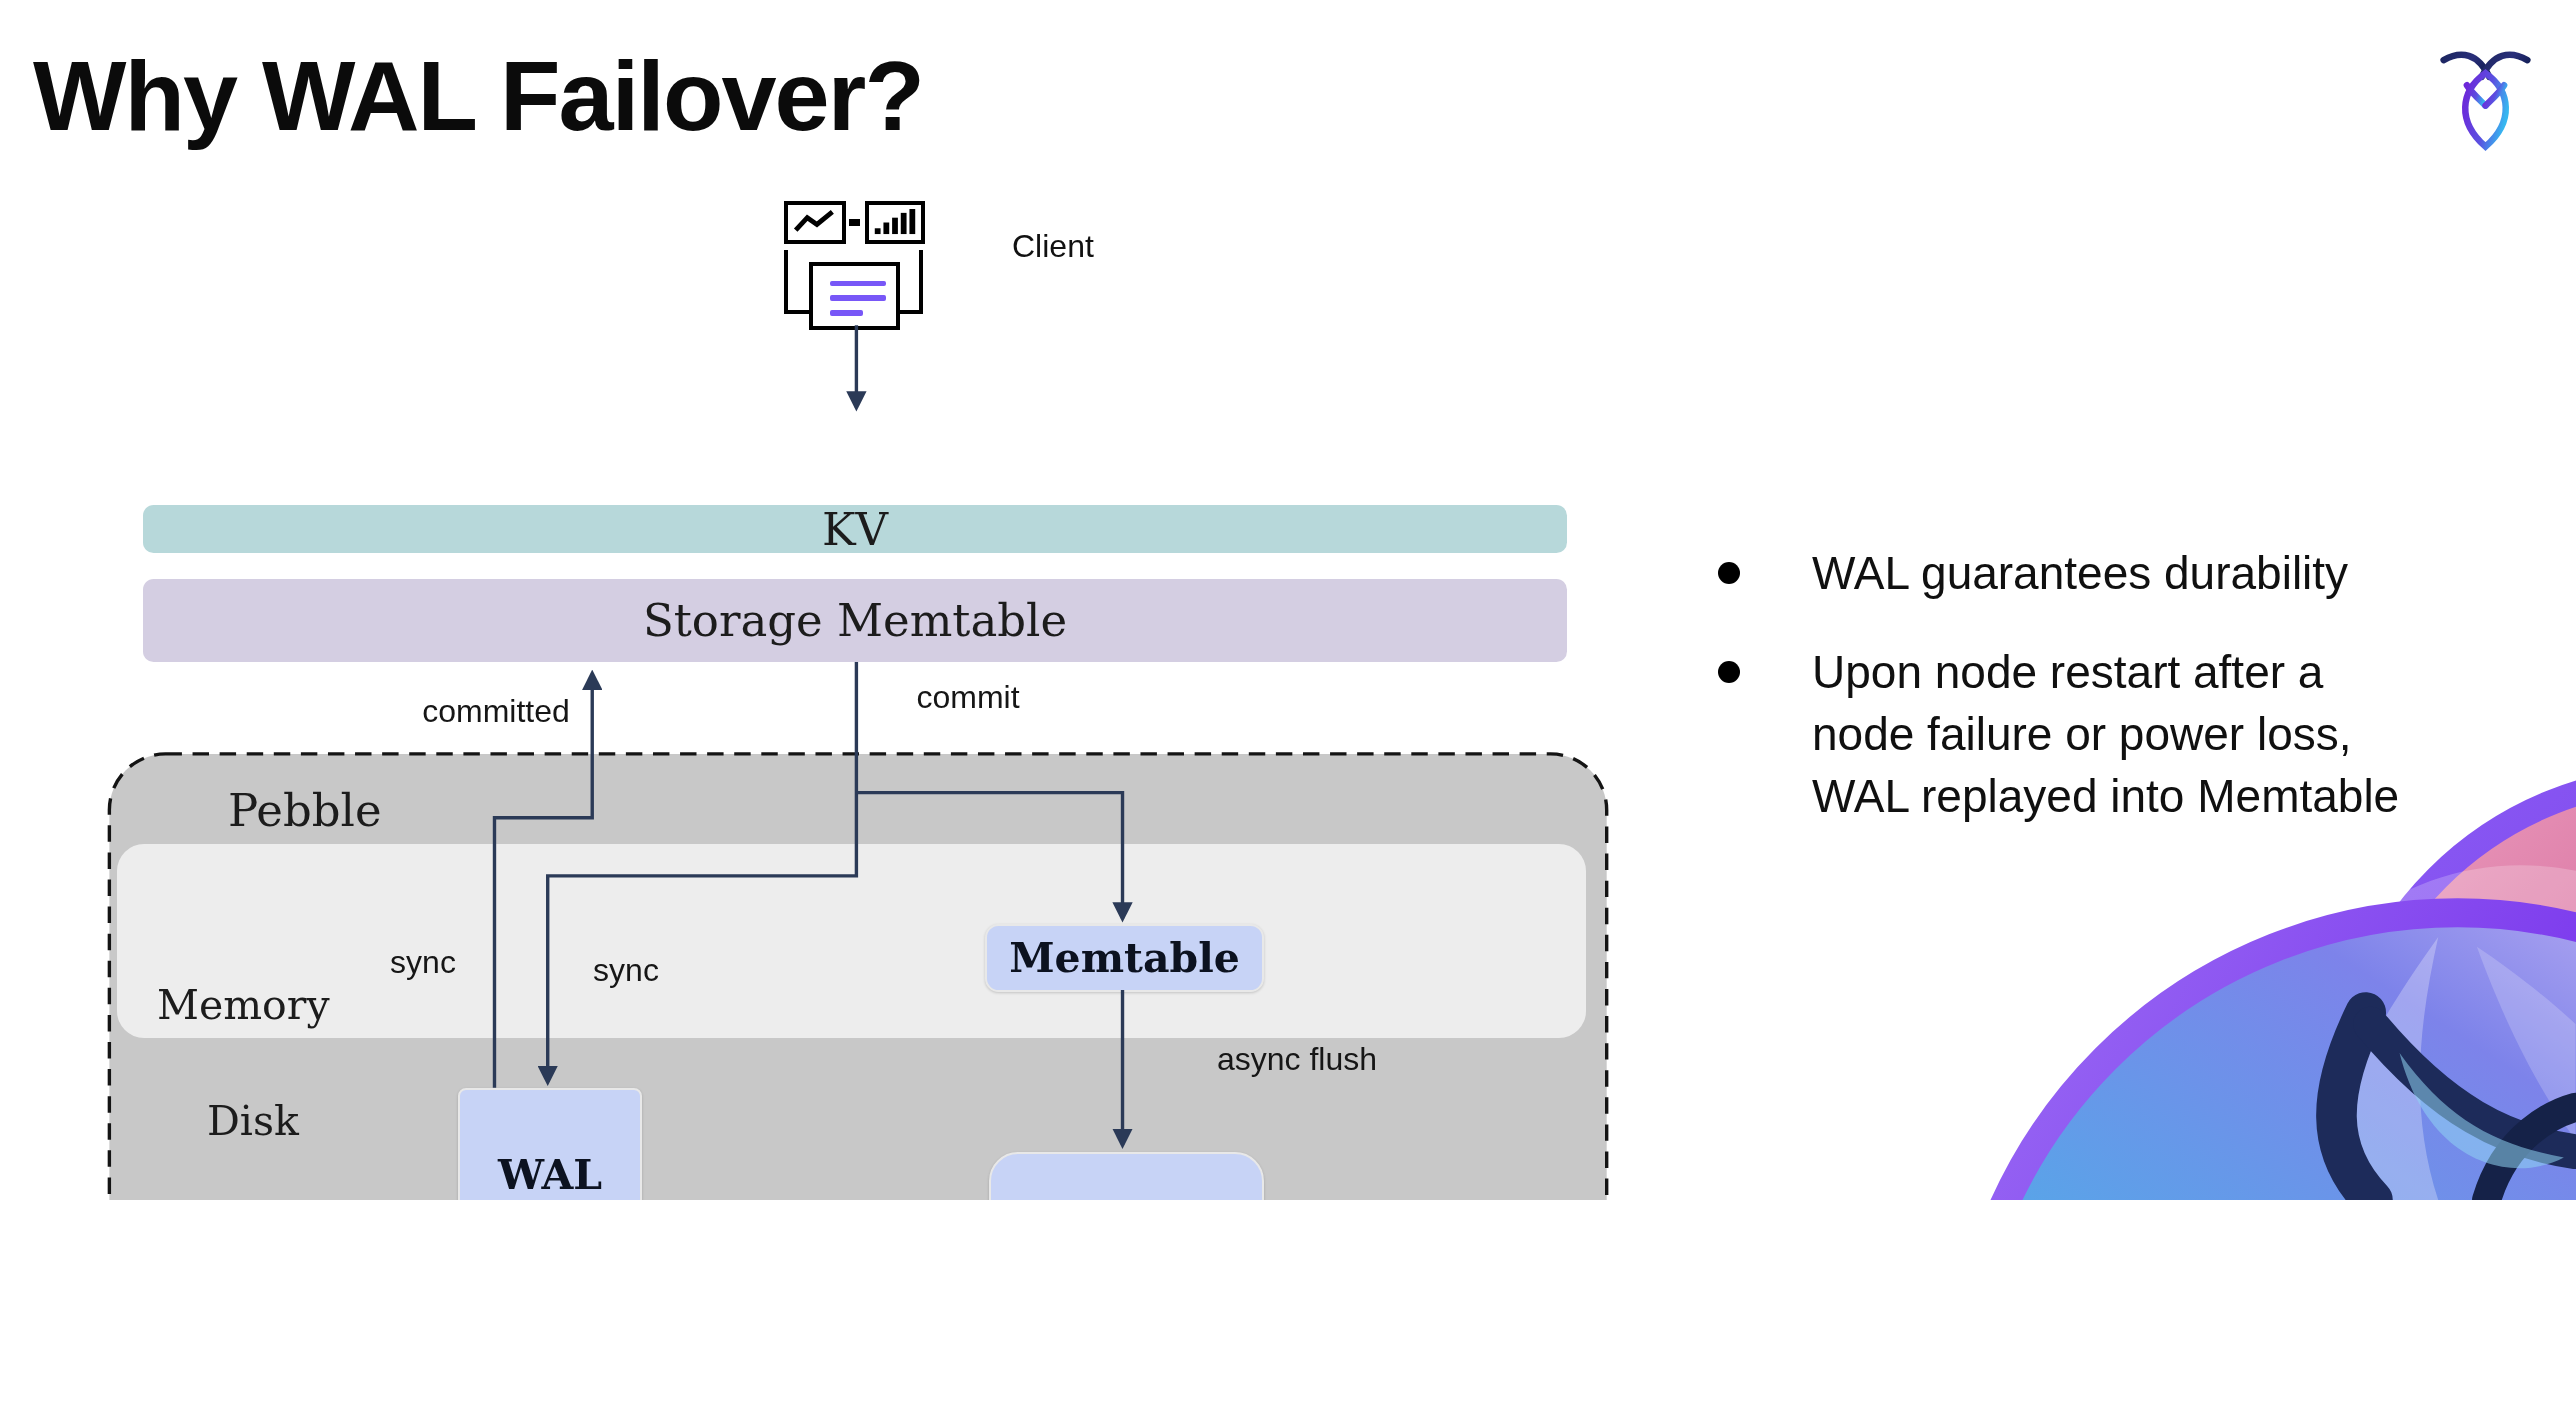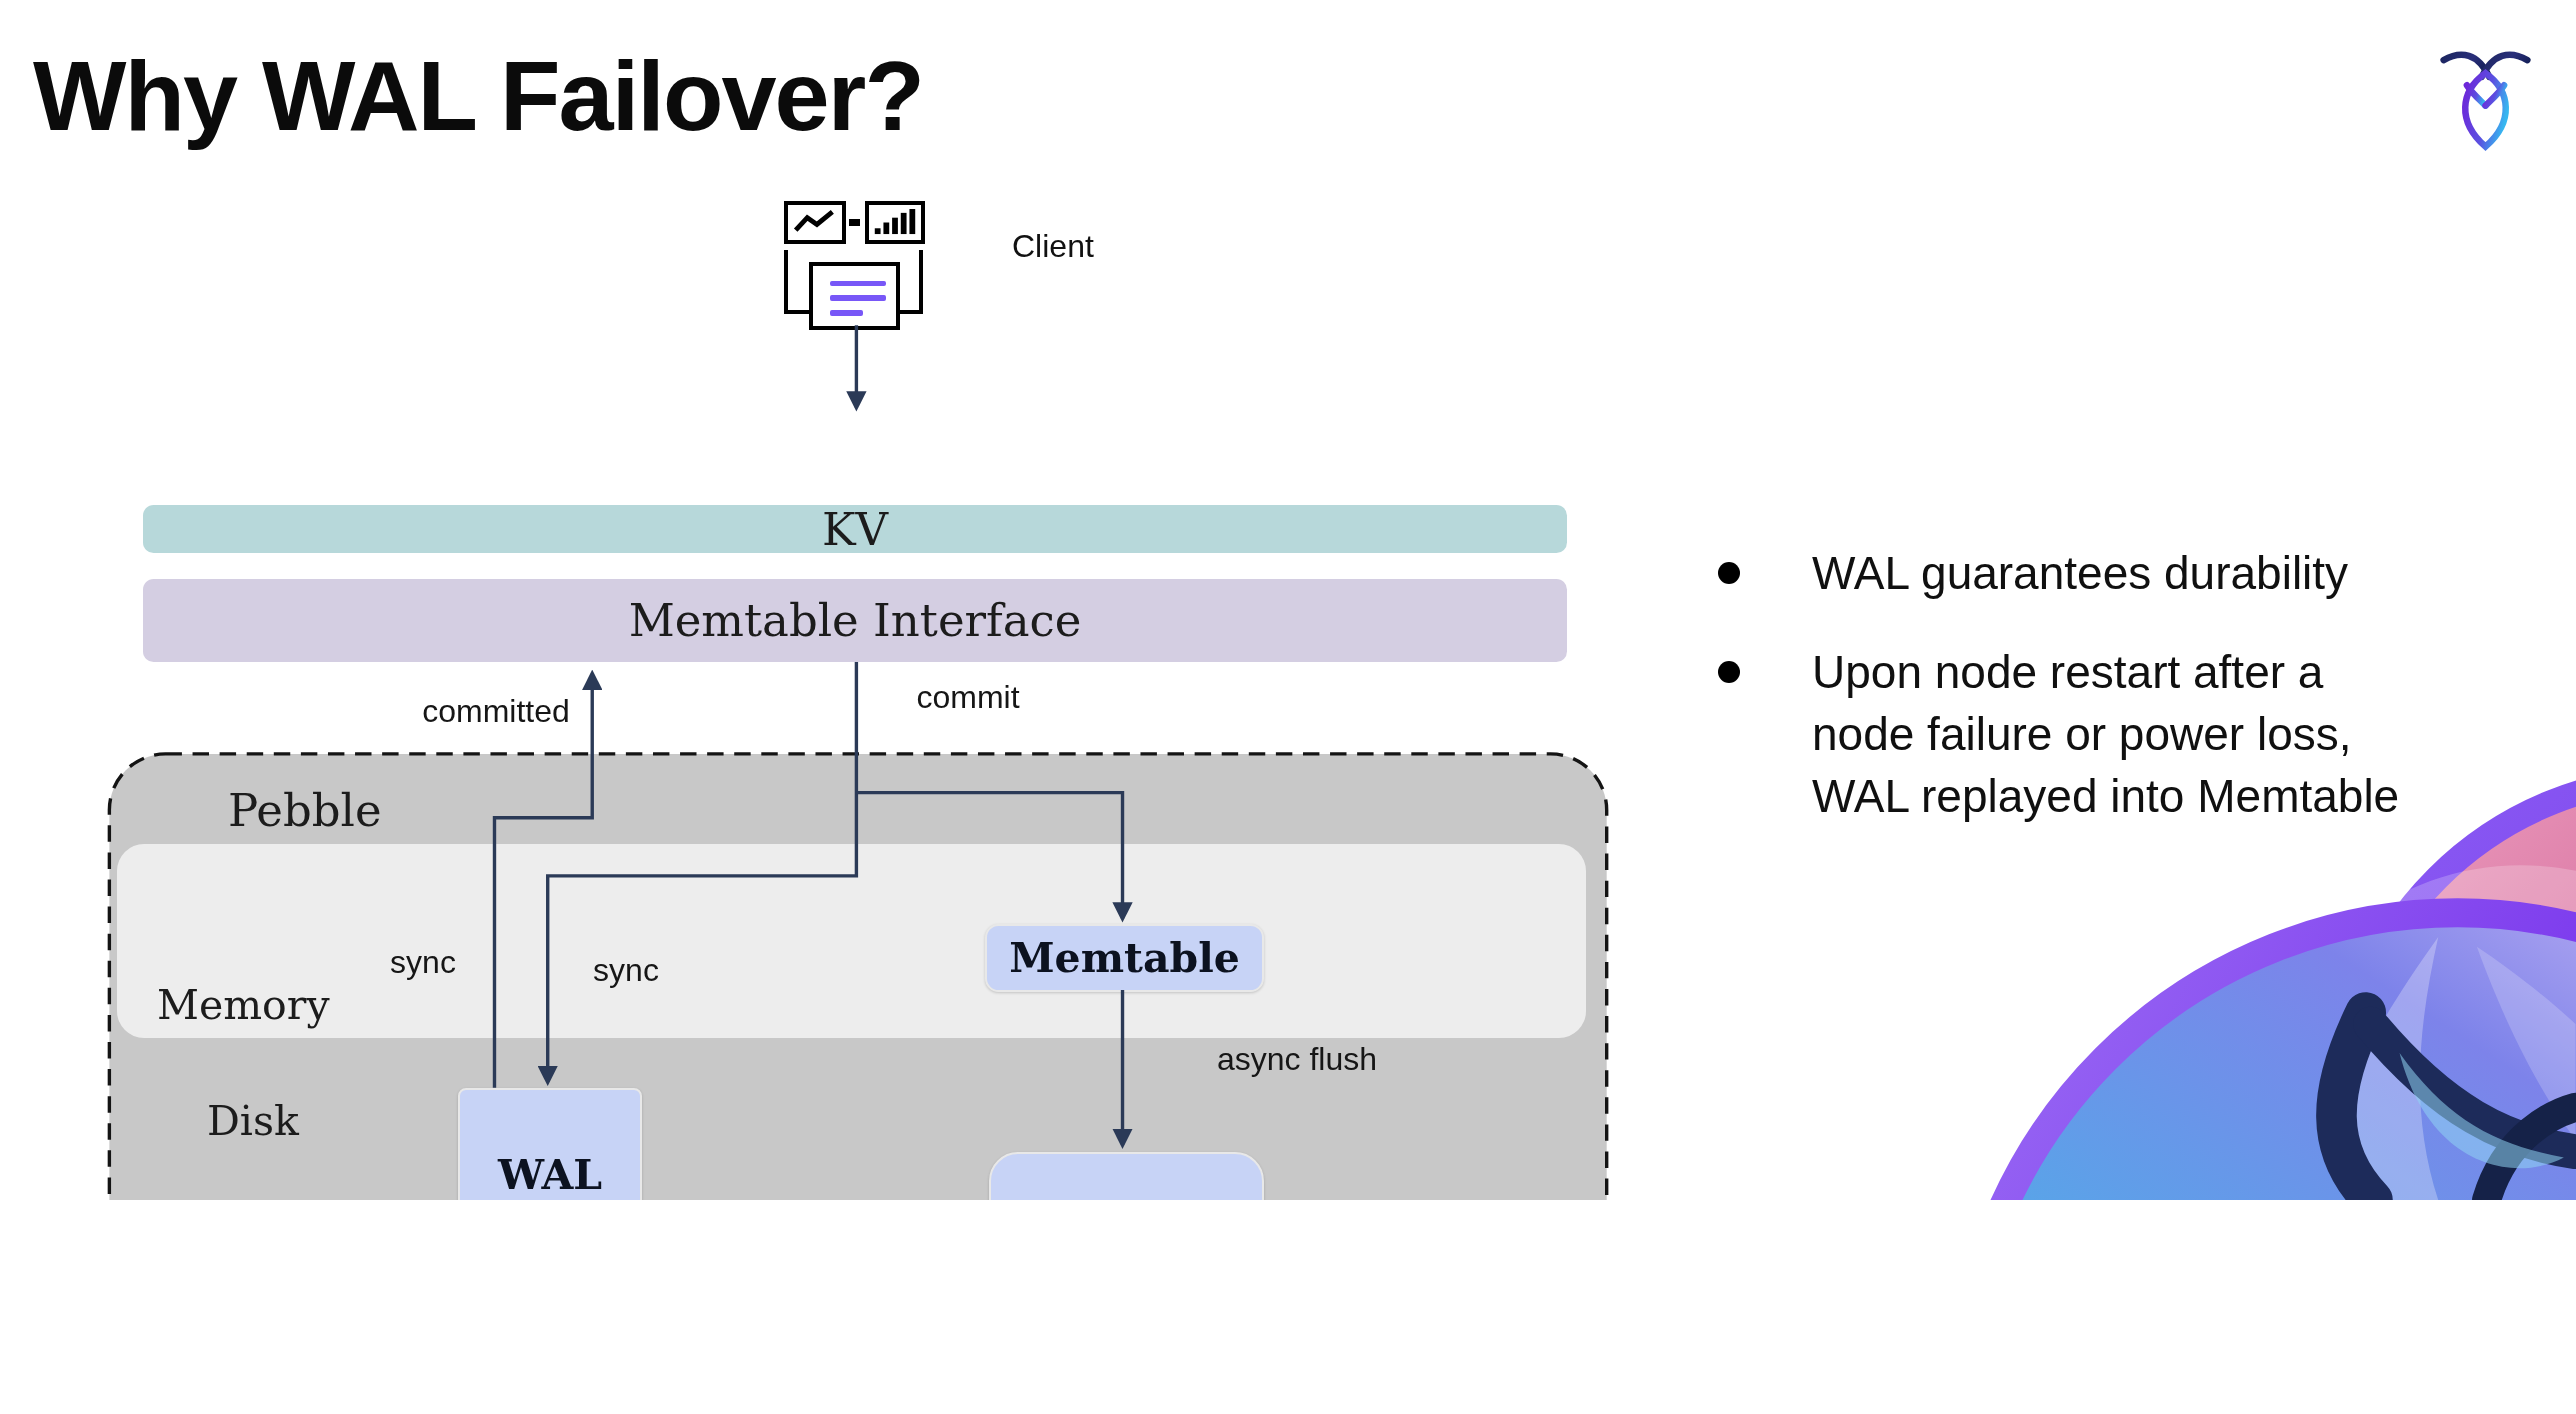--- a/index.html
+++ b/index.html
@@ -137,21 +137,21 @@
   <div class="bracket-left"></div>
   <div class="bracket-right"></div>
   <div class="icon-box client-doc">
     <div class="doc-line l1"></div>
     <div class="doc-line l2"></div>
     <div class="doc-line l3"></div>
   </div>
   <div class="client-label">Client</div>
 
   <div class="bar bar-kv">KV</div>
-  <div class="bar bar-storage">Memtable Interface</div>
+  <div class="bar bar-storage">Storage Memtable</div>
 
   <svg class="pebble-svg" width="1506" height="650" viewBox="0 0 1556 672">
     <rect x="3" y="3" width="1548" height="664" rx="58" fill="#c8c8c8" stroke="#141414" stroke-width="3.5" stroke-dasharray="17 11"></rect>
   </svg>
   <div class="memory-band"></div>
   <div class="zone-label pebble-label">Pebble</div>
   <div class="zone-label memory-label">Memory</div>
   <div class="zone-label disk-label">Disk</div>
 
   <div class="node node-wal">WAL</div>

